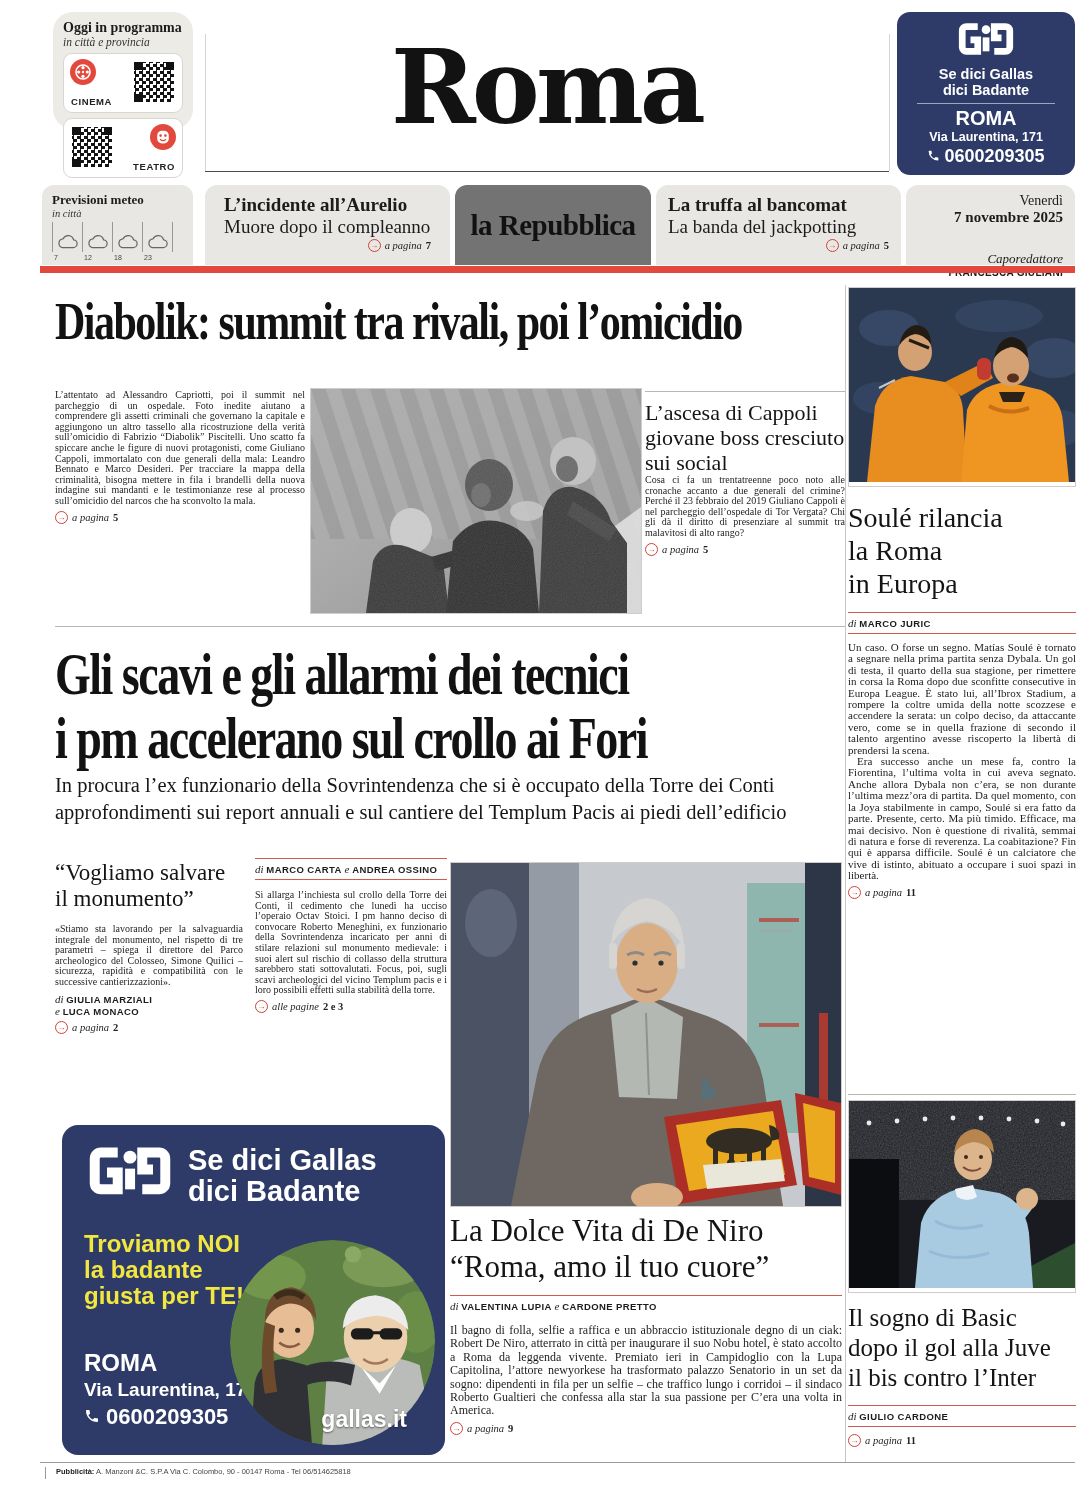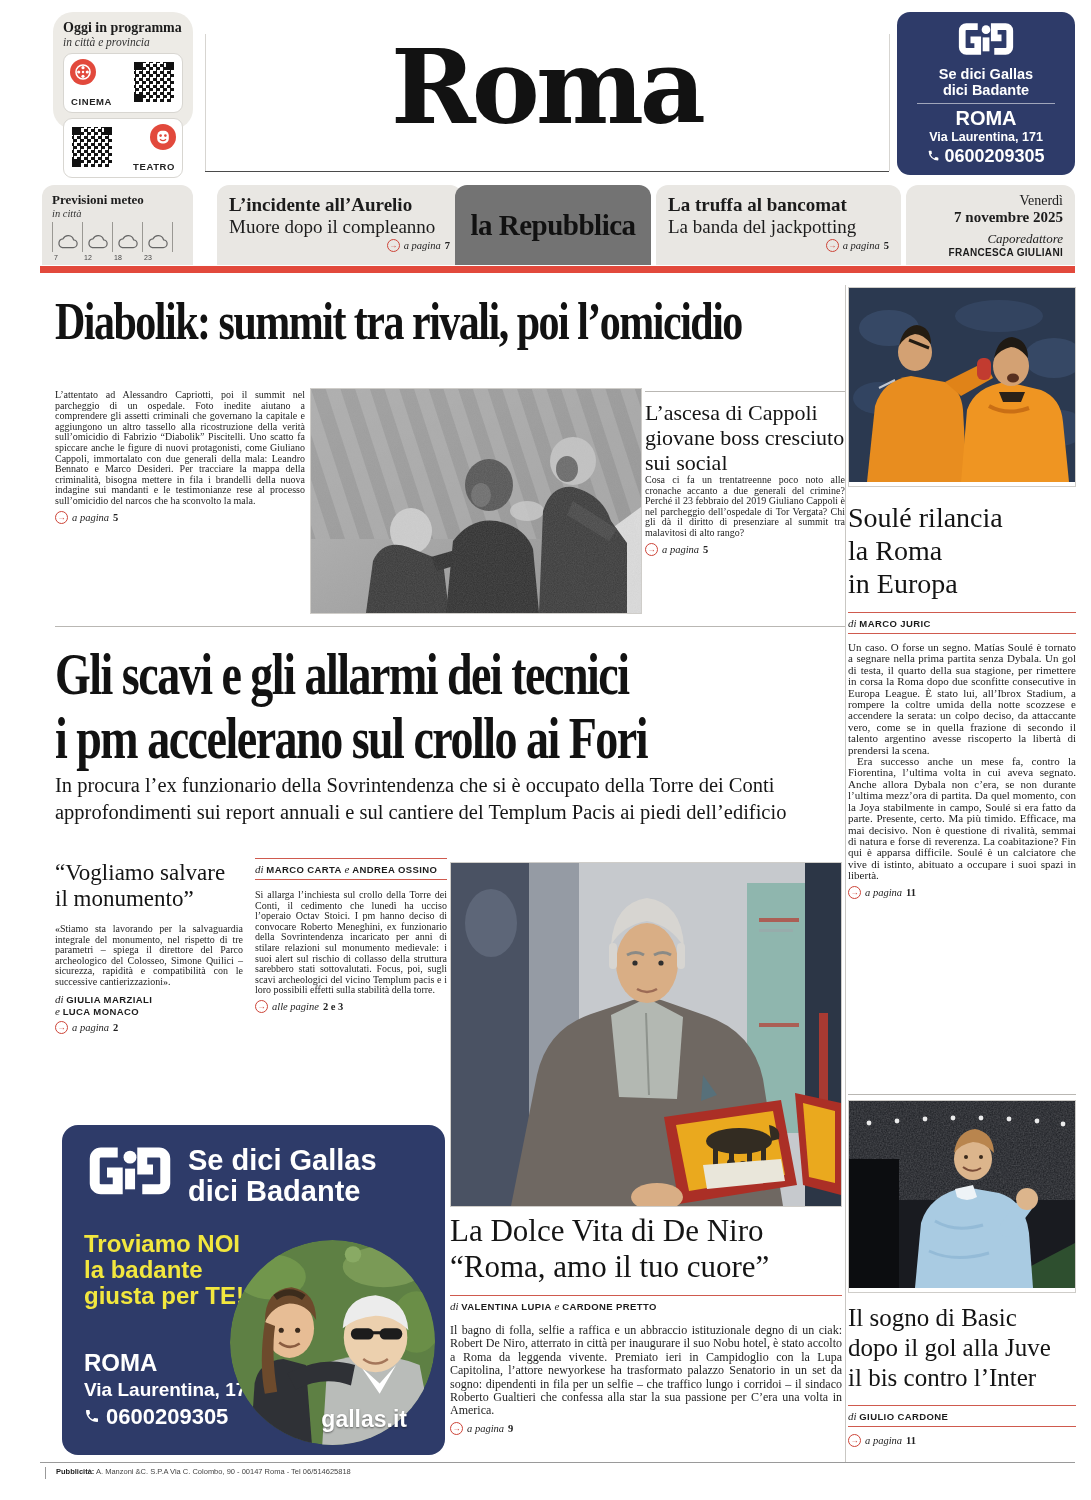--- a/index.html
+++ b/index.html
@@ -36,30 +36,30 @@
   #adtop .phone{font-weight:bold;font-size:18px;margin-top:2px;display:flex;align-items:center;justify-content:center;gap:4px}
 
   
   .cell{position:absolute;top:185px;height:80px;background:#e9e7e3;border-radius:12px 12px 0 0;box-sizing:border-box}
   #cell-weather{left:42px;top:185px;width:151px;padding:7px 10px 0}
   #cell-weather .t{font-weight:bold;font-size:13px}
   #cell-weather .s{font-style:italic;font-size:10.5px;color:#333}
   .wrow{display:flex;align-items:flex-end;margin-top:3px}
   .wgrp{display:flex;align-items:flex-end;border-left:1px solid #9a9893;padding-left:1px;height:30px;position:relative}
   .wnum{position:absolute;left:1px;bottom:-9px;font-size:7px;color:#444;font-family:"Liberation Sans",sans-serif}
-  #cell-t1{left:217px;width:245px;padding:9px 12px 0}
+  #cell-t1{left:205px;width:245px;padding:9px 19px 0}
   #cell-t2{left:656px;width:245px;padding:9px 12px 0}
   .tz .tt{font-weight:bold;font-size:19px;line-height:1.15}
   .tz .ts{font-size:19px;line-height:1.15}
   #cell-logo{left:455px;width:196px;background:#737373;text-align:center;line-height:80px}
   #cell-logo span{font-weight:bold;font-size:29px;letter-spacing:-.5px;color:#111}
   #cell-date{left:906px;width:169px;padding:8px 12px 0;text-align:right}
   #cell-date .wd{font-size:14px}
   #cell-date .dt{font-weight:bold;font-size:15px}
-  #cell-date .role{font-style:italic;font-size:13px;margin-top:5px}
+  #cell-date .role{font-style:italic;font-size:13px;margin-top:25px}
   #cell-date .ed{font-family:"Liberation Sans",sans-serif;font-weight:bold;font-size:10px;letter-spacing:.3px}
   #redbar{left:40px;top:266px;width:1035px;height:7px;background:#e2493c}
 
   
   .hcond{font-weight:bold;color:#121212;transform-origin:0 0;white-space:nowrap}
   #h-lead{left:55px;top:290px;width:790px;font-size:42px;letter-spacing:-1.5px;transform:scaleY(1.28)}
   #h-fori1{left:55px;top:640px;width:790px;font-size:46px;letter-spacing:-1.5px;transform:scaleY(1.28)}
   #h-fori2{left:55px;top:704px;width:790px;font-size:46px;letter-spacing:-1.5px;transform:scaleY(1.28)}
   .deck{left:55px;width:790px;font-size:20.5px;color:#161616}
   #deck1{top:774px}#deck2{top:801px}

